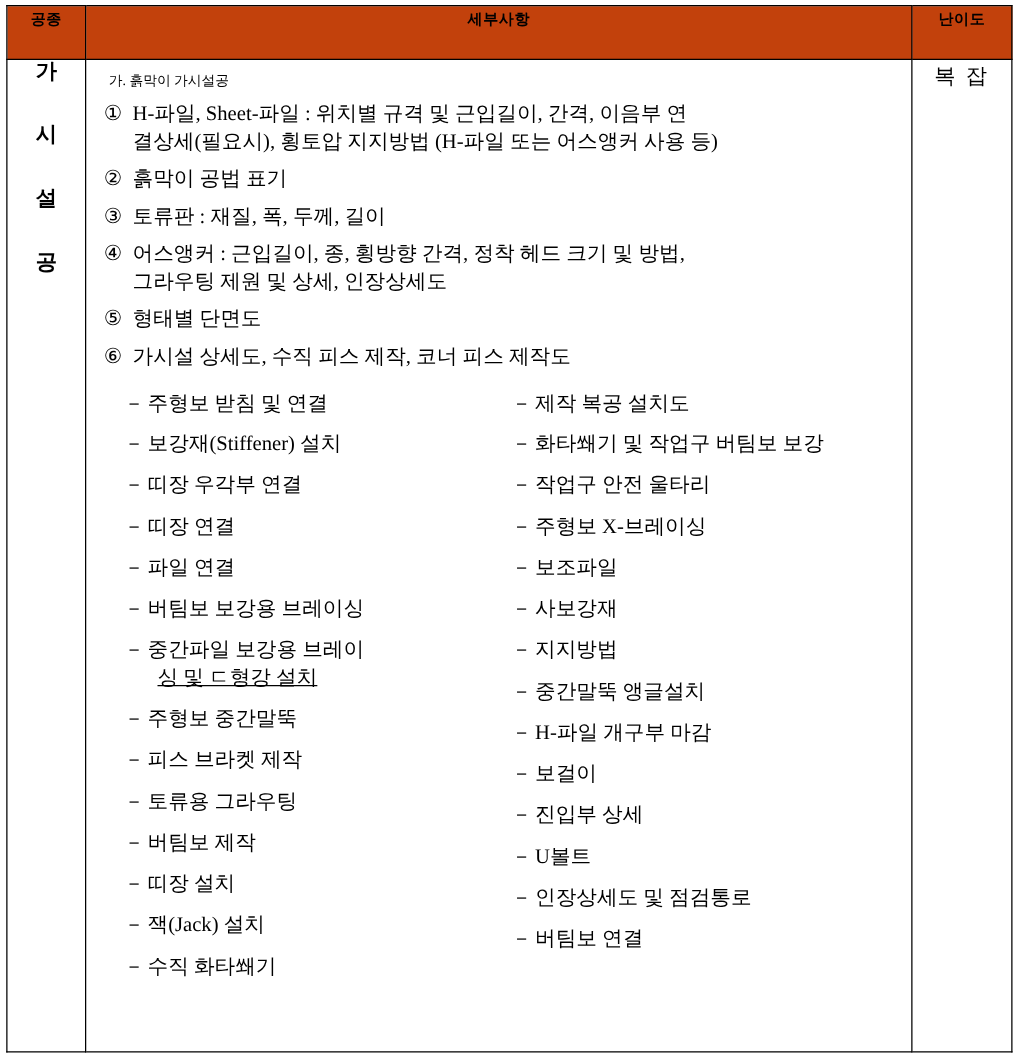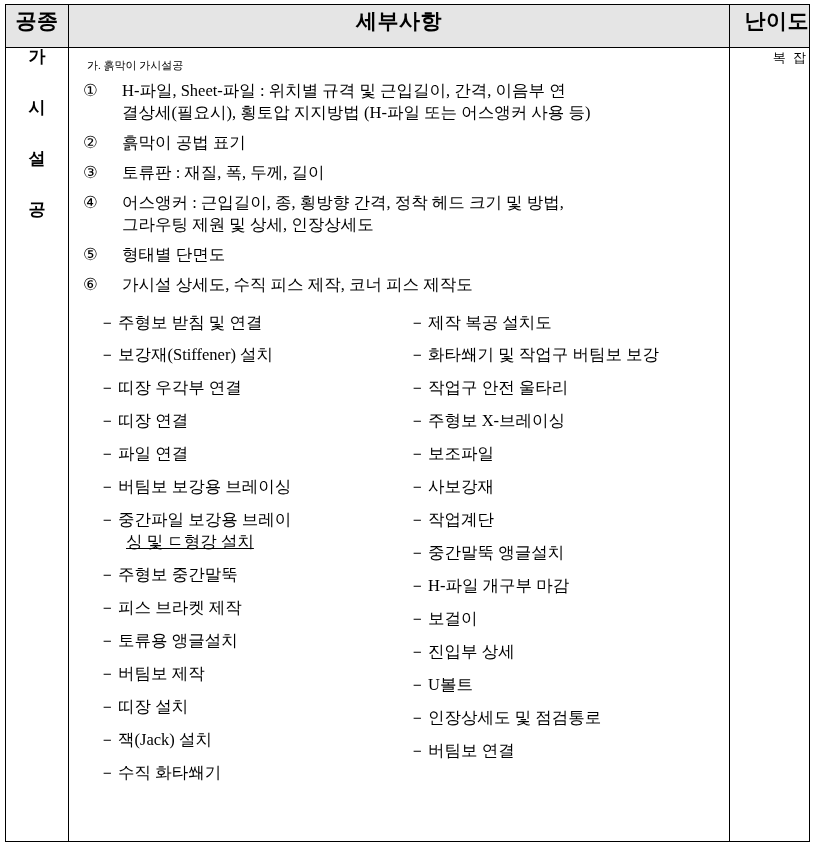--- a/index.html
+++ b/index.html
@@ -23,52 +23,52 @@
     border-collapse: collapse;
     width: 803px;
     height: 838px;
     table-layout: fixed;
   }
   table.spec th, table.spec td {
     border: 1px solid #000000;
     vertical-align: top;
   }
   thead th {
-    background: #e5e5e5;
+    background: #c2410c;
     text-align: center;
     vertical-align: middle;
-    font-size: 21px;
+    font-size: 12px;
     font-weight: bold;
     height: 38px;
     padding: 2px 0;
     letter-spacing: 0.5px;
   }
   .col-type { width: 62px; }
   .col-detail { width: 660px; }
-  .col-level { width: 79px; text-align: right; }
+  .col-level { width: 79px; }
 
   td.type-cell {
     text-align: center;
     vertical-align: middle;
     font-size: 17px;
     font-weight: bold;
     line-height: 1.0;
     padding: 0;
   }
   td.type-cell .vchars {
     display: flex;
     flex-direction: column;
     align-items: center;
     justify-content: center;
     gap: 34px;
   }
   td.level-cell {
-    text-align: right;
+    text-align: center;
     vertical-align: middle;
-    font-size: 13px;
+    font-size: 17px;
     letter-spacing: 2px;
   }
   td.detail-cell {
     padding: 12px 10px 6px 14px;
     font-size: 16.5px;
     line-height: 1.0;
   }
   .heading {
     margin: 0 0 9px 4px;
     font-size: 11px;
@@ -85,21 +85,20 @@
     font-size: 16.5px;
     line-height: 1.33;
   }
   .numlist li .marker {
     position: absolute;
     left: 0;
     top: 0;
   }
   .numlist li .ltext {
     display: block;
-    margin-left: 16px;
   }
   .twocol {
     margin-top: 16px;
     display: flex;
     gap: 0px;
     padding-left: 16px;
   }
   .twocol .col {
     width: 50%;
   }
@@ -184,36 +183,36 @@
               <ul class="dashlist" id="left-list">
                   <li><span class="dash">－</span><span>주형보 받침 및 연결</span></li>
                   <li><span class="dash">－</span><span>보강재(Stiffener) 설치</span></li>
                   <li><span class="dash">－</span><span>띠장 우각부 연결</span></li>
                   <li><span class="dash">－</span><span>띠장 연결</span></li>
                   <li><span class="dash">－</span><span>파일 연결</span></li>
                   <li><span class="dash">－</span><span>버팀보 보강용 브레이싱</span></li>
                   <li><span class="dash">－</span><span>중간파일  보강용  브레이</span><span class="cont">싱 및 ㄷ형강 설치</span></li>
                   <li><span class="dash">－</span><span>주형보 중간말뚝</span></li>
                   <li><span class="dash">－</span><span>피스 브라켓 제작</span></li>
-                  <li><span class="dash">－</span><span>토류용 앵글설치</span></li>
+                  <li><span class="dash">－</span><span>토류용 그라우팅</span></li>
                   <li><span class="dash">－</span><span>버팀보 제작</span></li>
                   <li><span class="dash">－</span><span>띠장 설치</span></li>
                   <li><span class="dash">－</span><span>잭(Jack) 설치</span></li>
                   <li><span class="dash">－</span><span>수직 화타쐐기</span></li>
                 </ul>
             </div>
             <div class="col">
               <ul class="dashlist" id="right-list">
                   <li><span class="dash">－</span><span>제작 복공 설치도</span></li>
                   <li><span class="dash">－</span><span>화타쐐기 및 작업구 버팀보 보강</span></li>
                   <li><span class="dash">－</span><span>작업구 안전 울타리</span></li>
                   <li><span class="dash">－</span><span>주형보 X-브레이싱</span></li>
                   <li><span class="dash">－</span><span>보조파일</span></li>
                   <li><span class="dash">－</span><span>사보강재</span></li>
-                  <li><span class="dash">－</span><span>작업계단</span></li>
+                  <li><span class="dash">－</span><span>지지방법</span></li>
                   <li><span class="dash">－</span><span>중간말뚝 앵글설치</span></li>
                   <li><span class="dash">－</span><span>H-파일 개구부 마감</span></li>
                   <li><span class="dash">－</span><span>보걸이</span></li>
                   <li><span class="dash">－</span><span>진입부 상세</span></li>
                   <li><span class="dash">－</span><span>U볼트</span></li>
                   <li><span class="dash">－</span><span>인장상세도 및 점검통로</span></li>
                   <li><span class="dash">－</span><span>버팀보 연결</span></li>
                 </ul>
             </div>
           </div>

